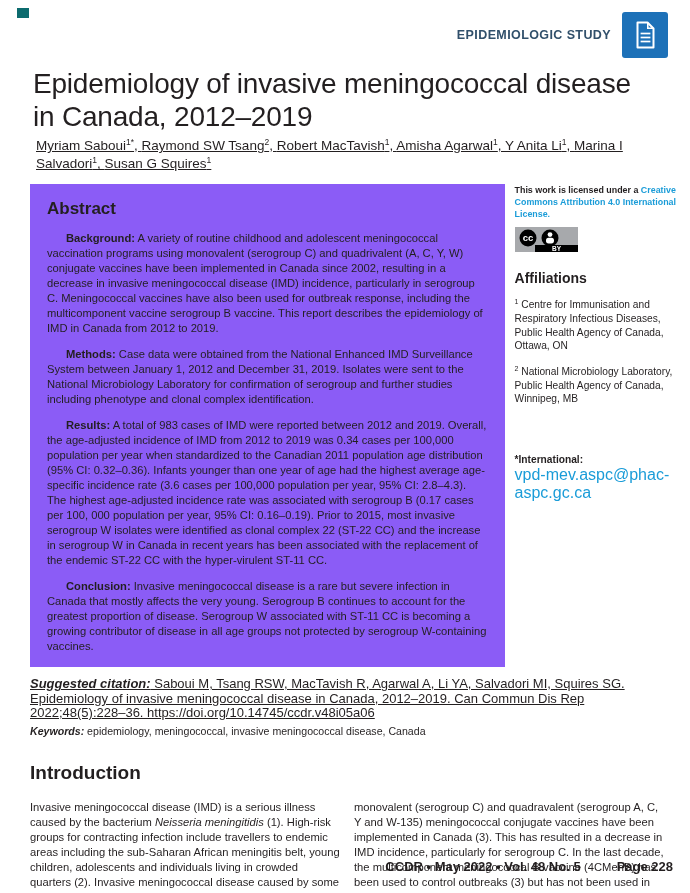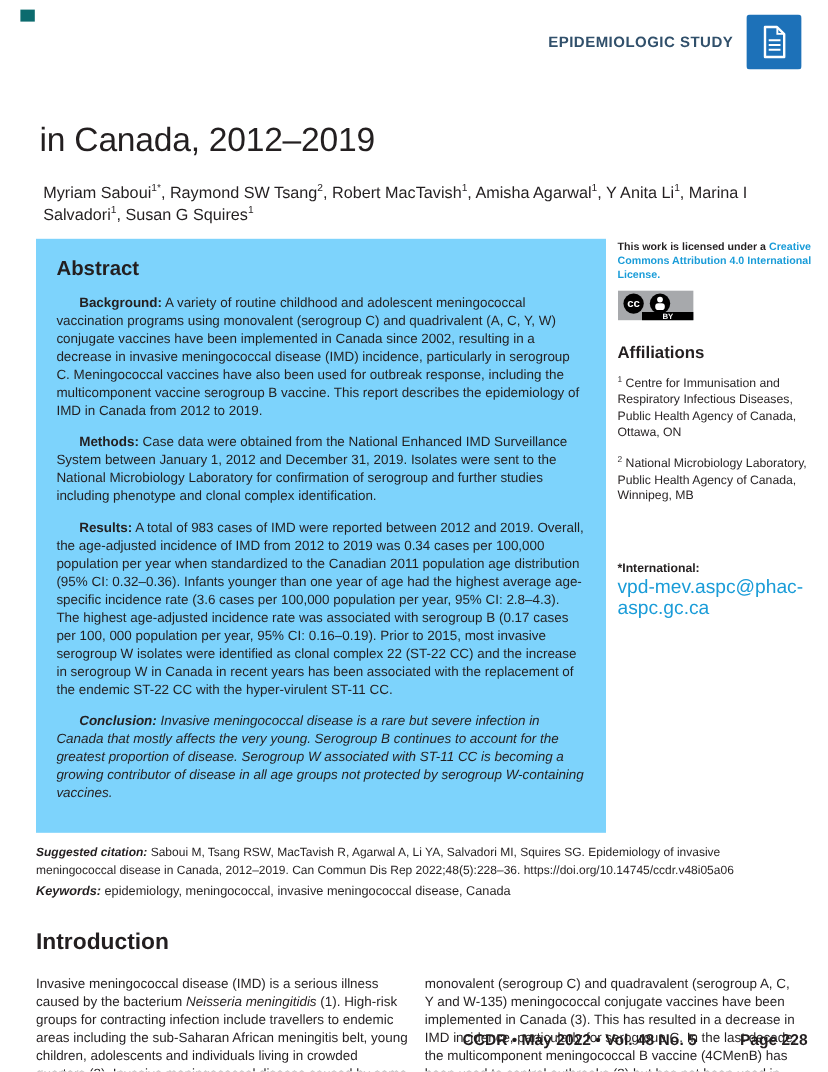--- a/index.html
+++ b/index.html
@@ -8,42 +8,42 @@
     font-family:"Liberation Sans", sans-serif; color:#231f20; overflow:hidden;
   }
   .corner-mark { position:absolute; left:17px; top:8px; width:12px; height:10px; background:#0c6b6e; }
 
   .header { display:flex; justify-content:flex-end; align-items:center; gap:11px; padding:12px 22px 0 0; }
   .category-label { font-size:12.5px; font-weight:bold; color:#31506b; letter-spacing:0.4px; }
   .doc-icon { width:46px; height:46px; flex:none; display:block; }
 
   .title { margin:10px 26px 0 33px; font-size:28px; line-height:1.17; font-weight:400; letter-spacing:-0.2px; }
 
-  .authors { margin:18px 28px 0 36px; font-size:13.5px; line-height:1.32; max-width:600px; }
+  .authors { margin:3px 28px 0 36px; font-size:13.5px; line-height:1.32; max-width:600px;text-decoration:underline; }
   .authors sup { font-size:8.5px; }
 
   .main { display:flex; align-items:flex-start; gap:8px; margin:11px 0 0 30px; }
-  .abstract-box { width:476px; box-sizing:border-box; background:#7dd3fc; padding:13px 17px 13px 17px; }
+  .abstract-box { width:476px; box-sizing:border-box; background:#8b5cf6; padding:13px 17px 13px 17px; }
   .abstract-title { font-size:17px; font-weight:bold; margin:2px 0 12px 0; }
   .abstract-box p { margin:0 0 11px 0; font-size:11.2px; line-height:15px; }
-  .abstract-box p:last-child { margin-bottom:12px;font-style:italic; }
+  .abstract-box p:last-child { margin-bottom:0; }
   .lead { font-weight:bold;padding-left:19px; }
 
   .sidebar { width:178px; box-sizing:border-box; padding:1px 6px 0 2px; }
   .license { font-size:8.9px; font-weight:bold; line-height:1.32; }
   .link { color:#1a9cd8; text-decoration:none; cursor:pointer; }
   .cc-badge { margin-top:7px; width:63px; height:25px; display:block; }
   .aff-heading { font-weight:bold; margin-top:18px; font-size:14px; }
   .aff { margin-top:9px; font-size:10.2px; line-height:13.5px; }
   .aff sup { font-size:7px; }
   .correspondence { margin-top:48px; }
   .corr-label { font-weight:bold; font-size:10.2px; }
   .corr-email { font-size:16px; margin-top:1px; display:block; }
 
-  .citation { margin:10px 24px 0 30px; font-size:10px; line-height:14.5px; }
+  .citation { margin:10px 24px 0 30px; font-size:13px; line-height:14.5px;text-decoration:underline; }
   .ital-lead { font-weight:bold; font-style:italic; }
   .keywords { margin:3px 24px 0 30px; font-size:10.6px; line-height:14.5px; }
 
   .intro-heading { margin:24px 0 0 30px; font-size:19px; font-weight:bold; }
   .columns { display:flex; gap:14px; margin:16px 26px 0 30px; }
   .col { flex:1; font-size:11.2px; line-height:15px; }
   .sp-italic { font-style:italic; }
 
   .footer { position:absolute; right:17px; bottom:19px; display:flex; gap:36px; font-size:13px; font-weight:bold; }
 </style>
@@ -63,21 +63,21 @@
         <path d="M25.8 10.8 V16.2 h5.4" fill="none" stroke="#ffffff" stroke-width="1.6"></path>
         <g stroke="#ffffff" stroke-width="1.7">
           <line x1="18.6" y1="21.5" x2="28.4" y2="21.5"></line>
           <line x1="18.6" y1="25.5" x2="28.4" y2="25.5"></line>
           <line x1="18.6" y1="29.5" x2="28.4" y2="29.5"></line>
         </g>
       </svg>
     </span>
   </div>
 
-  <h1 class="title"><br><span>in Canada, 2012–2019</span></h1>
+  <h1 class="title"><span>Epidemiology of invasive meningococcal disease</span><br><span>in Canada, 2012–2019</span></h1>
 
   <div class="authors">
     <span><span>Myriam Saboui</span><sup>1*</sup><span>, </span></span><span><span>Raymond SW Tsang</span><sup>2</sup><span>, </span></span><span><span>Robert MacTavish</span><sup>1</sup><span>, </span></span><span><span>Amisha Agarwal</span><sup>1</sup><span>, </span></span><span><span>Y Anita Li</span><sup>1</sup><span>, </span></span><span><span>Marina I Salvadori</span><sup>1</sup><span>, </span></span><span><span>Susan G Squires</span><sup>1</sup><span></span></span>
   </div>
 
   <div class="main">
 
     <div class="abstract-box">
       <div class="abstract-title">Abstract</div>
       <p><span class="lead">Background:</span><span> A variety of routine childhood and adolescent meningococcal vaccination programs using monovalent (serogroup C) and quadrivalent (A, C, Y, W) conjugate vaccines have been implemented in Canada since 2002, resulting in a decrease in invasive meningococcal disease (IMD) incidence, particularly in serogroup C. Meningococcal vaccines have also been used for outbreak response, including the multicomponent vaccine serogroup B vaccine. This report describes the epidemiology of IMD in Canada from 2012 to 2019.</span></p>

